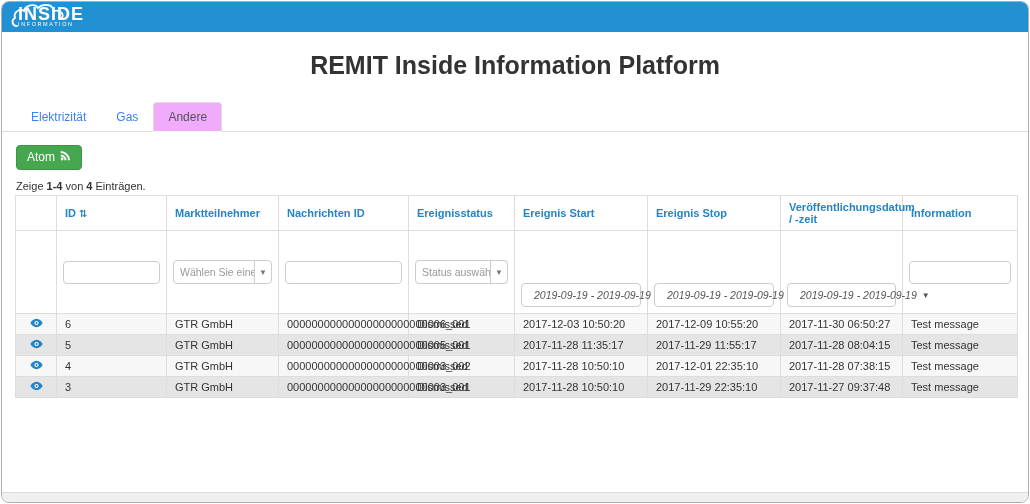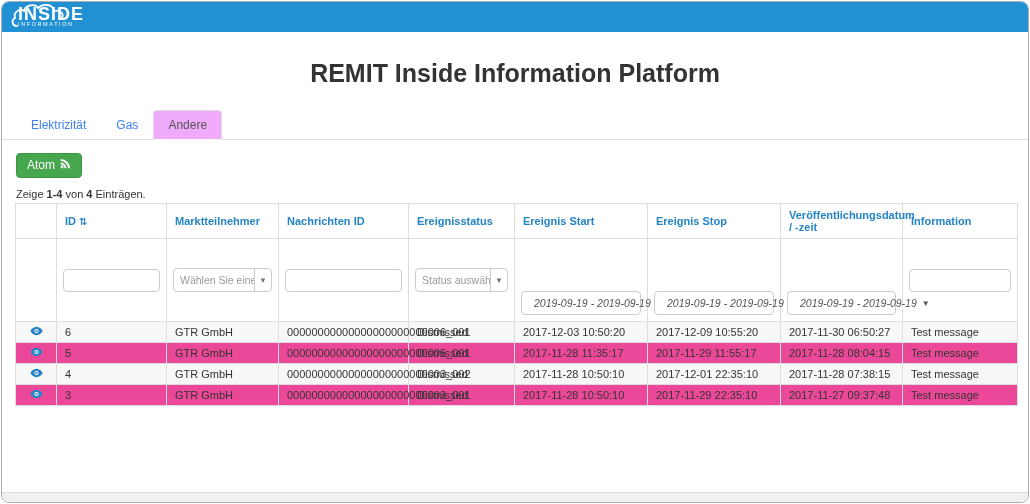--- a/index.html
+++ b/index.html
@@ -23,41 +23,41 @@
   .brand-line2 { color: #fff; font-size: 5.5px; letter-spacing: 1.6px; line-height: 7px; position: relative; }
   .nav-items { display: flex; align-items: stretch; margin-right: 14px; }
   .nav-item {
     display: flex; align-items: center; padding: 0 13px;
     color: #fff; font-size: 12px; cursor: pointer;
   }
   .nav-item.active { background: #1b7ab2; }
 
   
   .content { flex: 1 1 auto; position: relative; }
-  .page-title { text-align: center; font-size: 25px; font-weight: bold; color: #333; margin-top: 27px; }
+  .page-title { text-align: center; font-size: 25px; font-weight: bold; color: #333; margin-top: 19px; }
 
   .tabs { display: flex; align-items: flex-end; border-bottom: 1px solid #ddd; margin-top: 22px; padding-left: 14px; }
   .tab {
     font-size: 12px; padding: 7px 14px; margin-bottom: -1px; cursor: pointer;
     color: #3b82f6; border: 1px solid transparent; border-radius: 4px 4px 0 0;
   }
   .tab.active { color: #555; background: #f0abfc; border-color: #ddd #ddd #fff #ddd; }
 
   .btn-atom {
     display: inline-flex; align-items: flex-start; gap: 5px;
     margin: 13px 0 0 14px; padding: 4px 10px 5px 10px;
     background: #47a74f; border: 1px solid #3d9445; border-radius: 4px;
     color: #fff; font-size: 12px; cursor: pointer; font-family: inherit;
   }
 
   .info-line { font-size: 11px; color: #333; margin: 10px 0 3px 14px; }
   .info-line b { font-weight: bold; }
 
   
-  table.grid { border-collapse: collapse; table-layout: fixed; width: 1002px; margin: 0 13px; background: #ec4899; }
+  table.grid { border-collapse: collapse; table-layout: fixed; width: 1002px; margin: 0 13px; background: #e5e5e5; }
   .grid col.c-eye { width: 41px; } .grid col.c-id { width: 110px; } .grid col.c-mp { width: 112px; }
   .grid col.c-msg { width: 130px; } .grid col.c-status { width: 106px; } .grid col.c-start { width: 133px; }
   .grid col.c-stop { width: 133px; } .grid col.c-pub { width: 122px; } .grid col.c-rem { width: 115px; }
   .grid th, .grid td { border: 1px solid #ddd; font-size: 11px; text-align: left; vertical-align: middle; }
   .grid th { color: #2584c6; font-weight: bold; padding: 5px 8px; background: #fff; }
   .grid th .sort-glyph { font-size: 10px; margin-left: 3px; }
   .grid td { color: #333; padding: 4px 8px; }
   .grid tbody tr:nth-child(odd) td { background: #f7f7f7; }
   .grid td.eye-cell { text-align: center; padding: 3px 0; cursor: pointer; }
 

